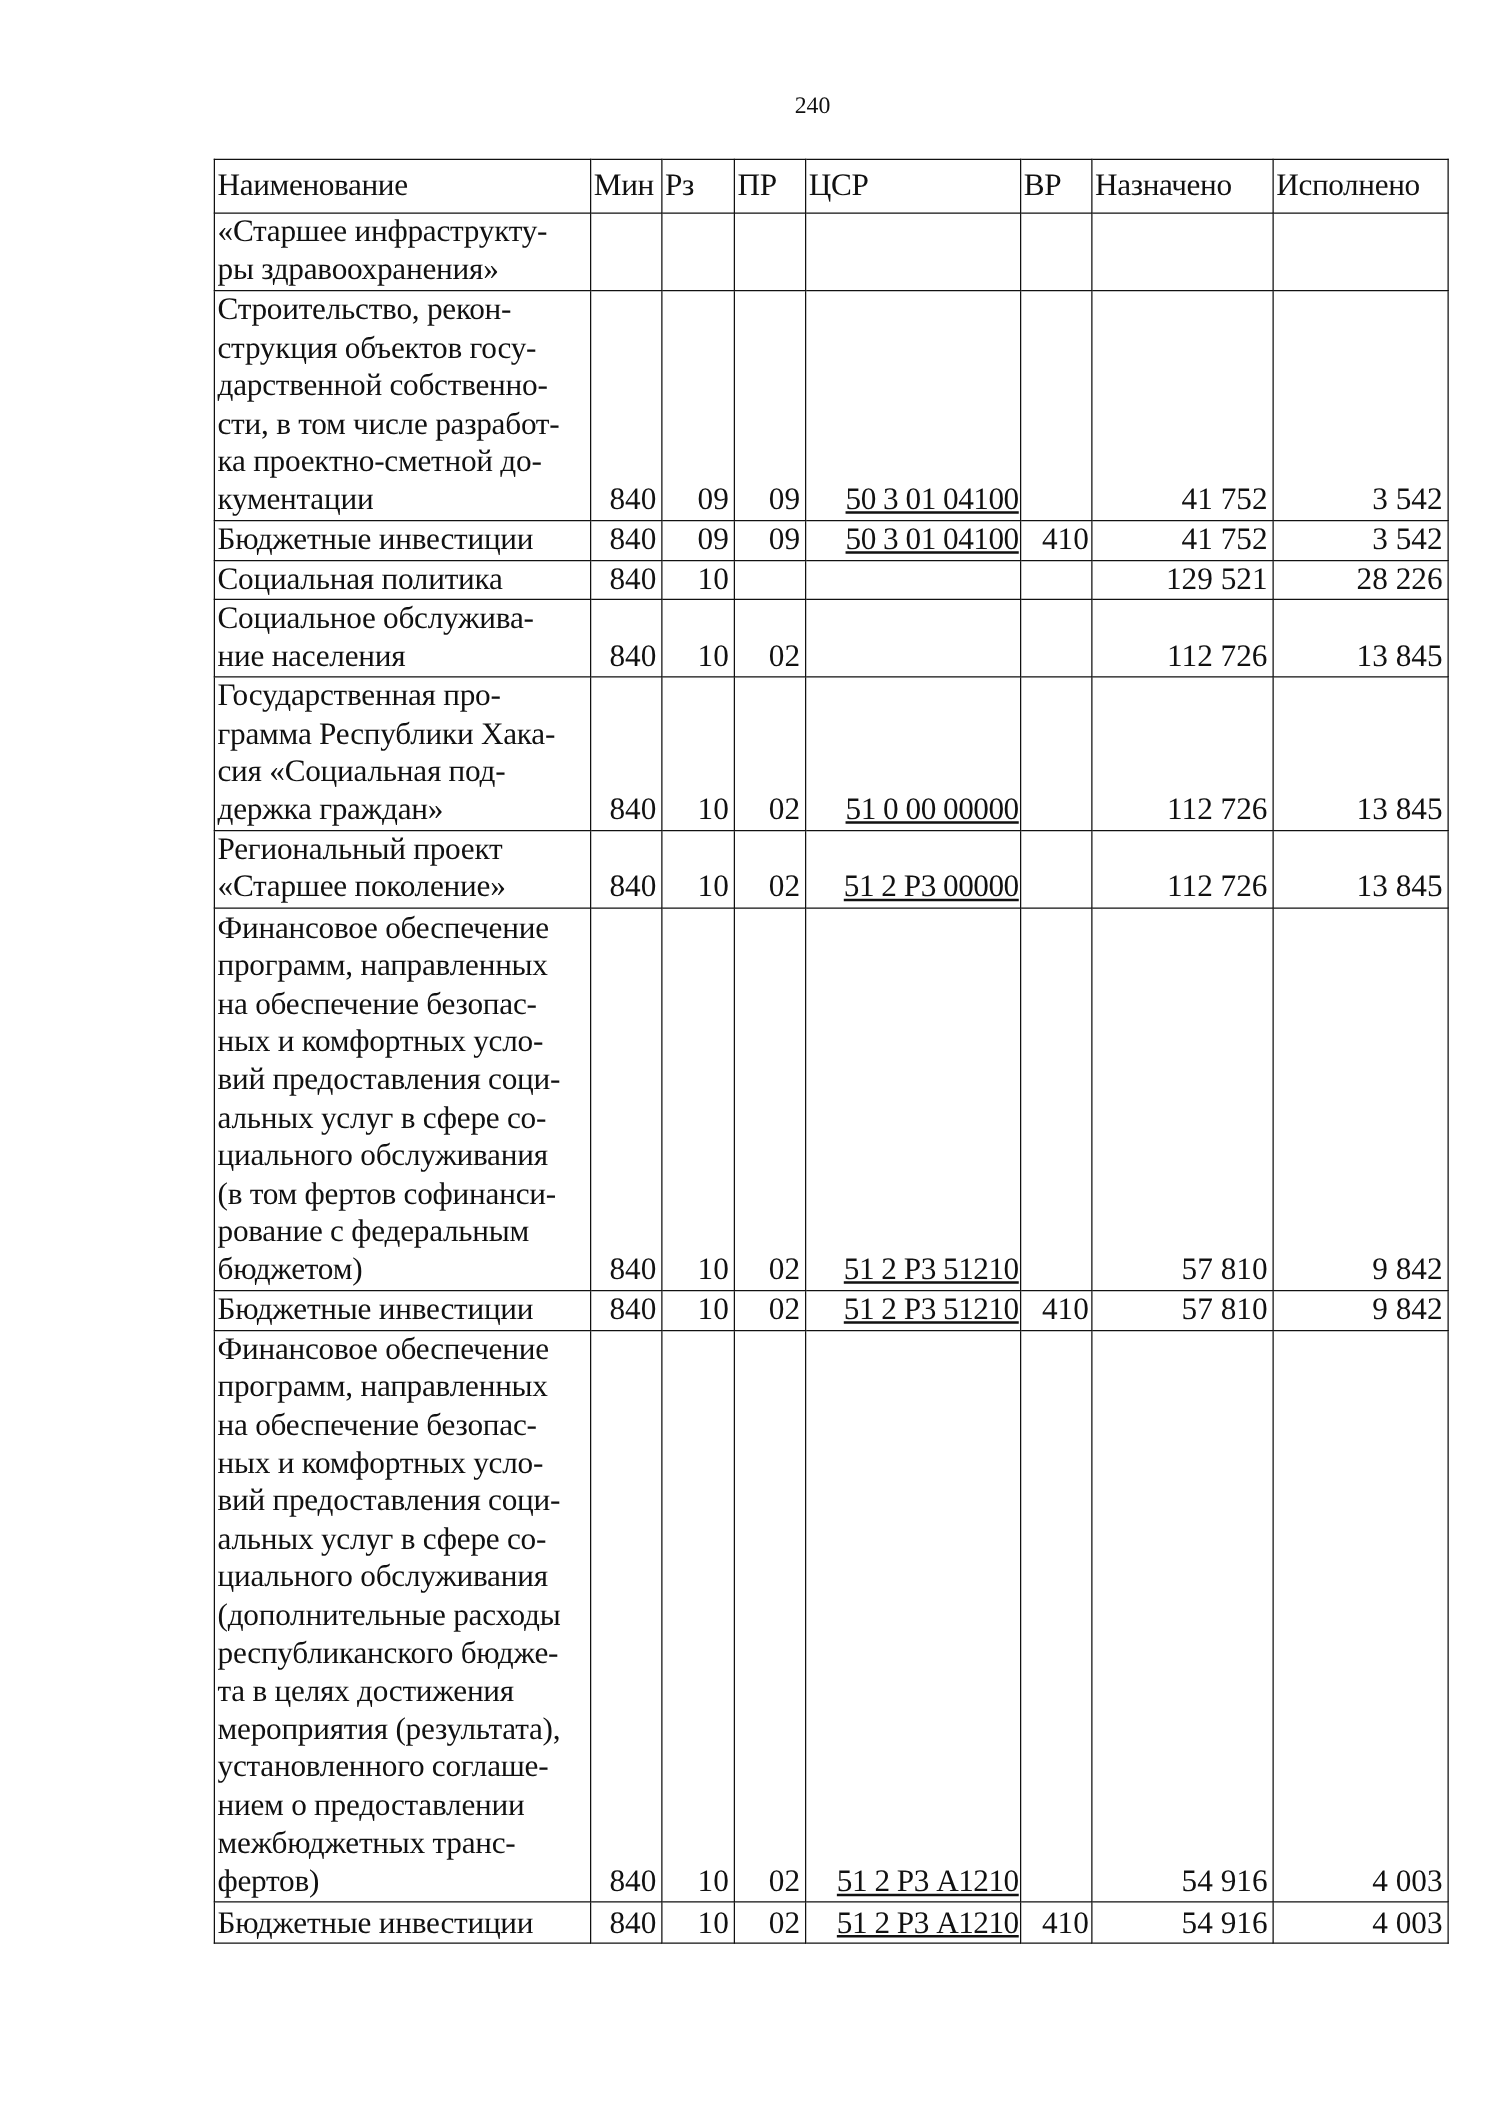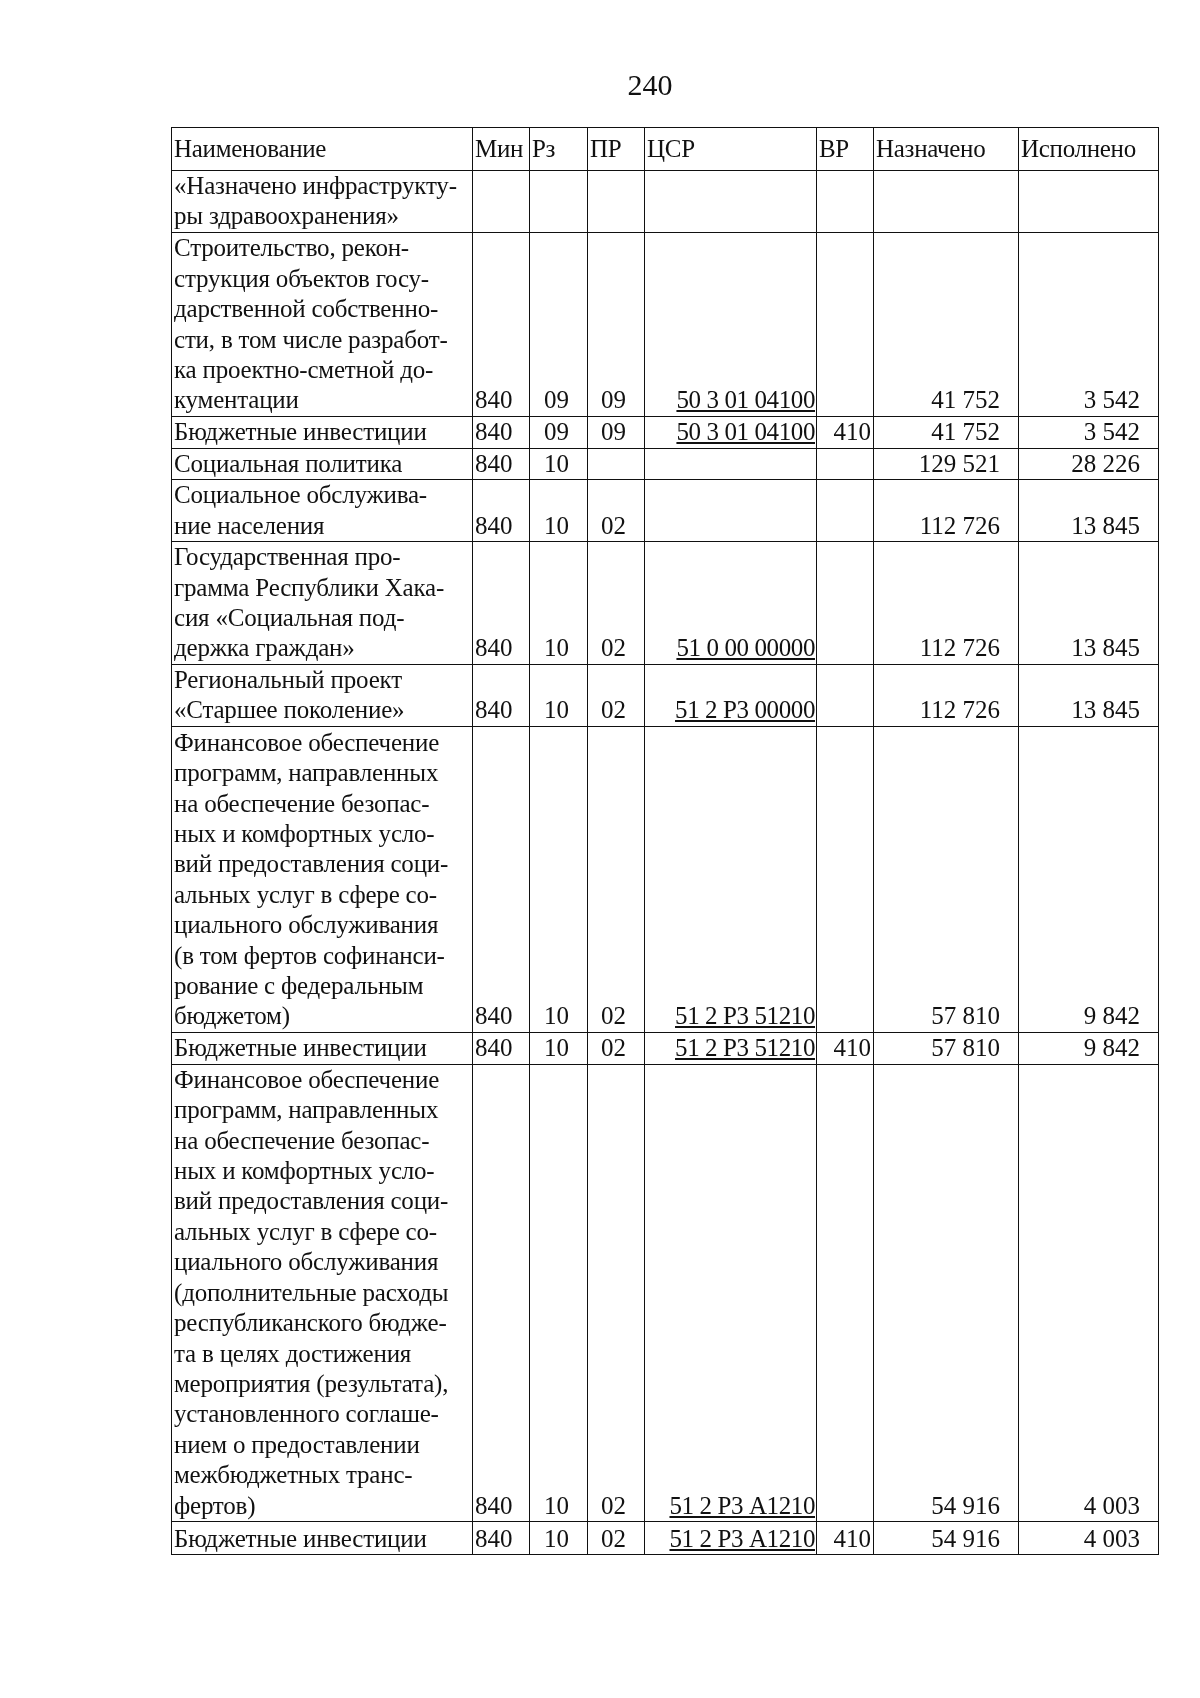--- a/index.html
+++ b/index.html
@@ -1,26 +1,26 @@
 <!DOCTYPE html>
 <html><head>
 <meta charset="utf-8">
 <style>
   html, body { margin: 0; padding: 0; background: #ffffff; }
   body { width: 1200px; height: 1698px; position: relative; overflow: hidden;
          font-family: "Liberation Serif", "DejaVu Serif", serif; color: #111; }
   .page-number { position: absolute; top: 70px; left: 600px; width: 100px; text-align: center;
-                 font-size: 30px; line-height: 30px; }
+                 font-size: 19px; line-height: 30px; }
   table.budget { position: absolute; left: 171px; top: 127px; width: 987px;
                  border-collapse: collapse; table-layout: fixed; font-size: 25px; }
   table.budget td, table.budget th { border: 1.5px solid #111; padding: 0 2px; vertical-align: bottom;
                  line-height: 30.4px; font-weight: normal; overflow: hidden; }
   table.budget th { text-align: left; vertical-align: middle; height: 42px; letter-spacing: -0.3px; }
   table.budget td.name { text-align: left; padding-left: 2px; letter-spacing: -0.2px; }
-  table.budget td.num { text-align: right; padding-right: 18px; white-space: nowrap; }
+  table.budget td.num { text-align: right; padding-right: 4px; white-space: nowrap; }
   table.budget td.code { text-align: right; padding-right: 1px; white-space: nowrap; letter-spacing: -0.4px; text-decoration: underline; }
   table.budget td.vr { text-align: right; white-space: nowrap; }
   .name-line { display: block; white-space: nowrap; }
 </style>
 </head>
 <body>
 
 <div class="page-number">240</div>
 
 <table class="budget">
@@ -42,21 +42,21 @@
       <th>ПР</th>
       <th>ЦСР</th>
       <th>ВР</th>
       <th>Назначено</th>
       <th>Исполнено</th>
     </tr>
   </thead>
   <tbody id="table-body">
       <tr style="height: 61px;">
         <td class="name">
-          <span class="name-line">«Назначено инфраструкту-</span>
+          <span class="name-line">«Старшее инфраструкту-</span>
           <span class="name-line">ры здравоохранения»</span>
         </td>
         <td class="num"></td>
         <td class="num"></td>
         <td class="num"></td>
         <td class="code"></td>
         <td class="vr"></td>
         <td class="num"></td>
         <td class="num"></td>
       </tr>

